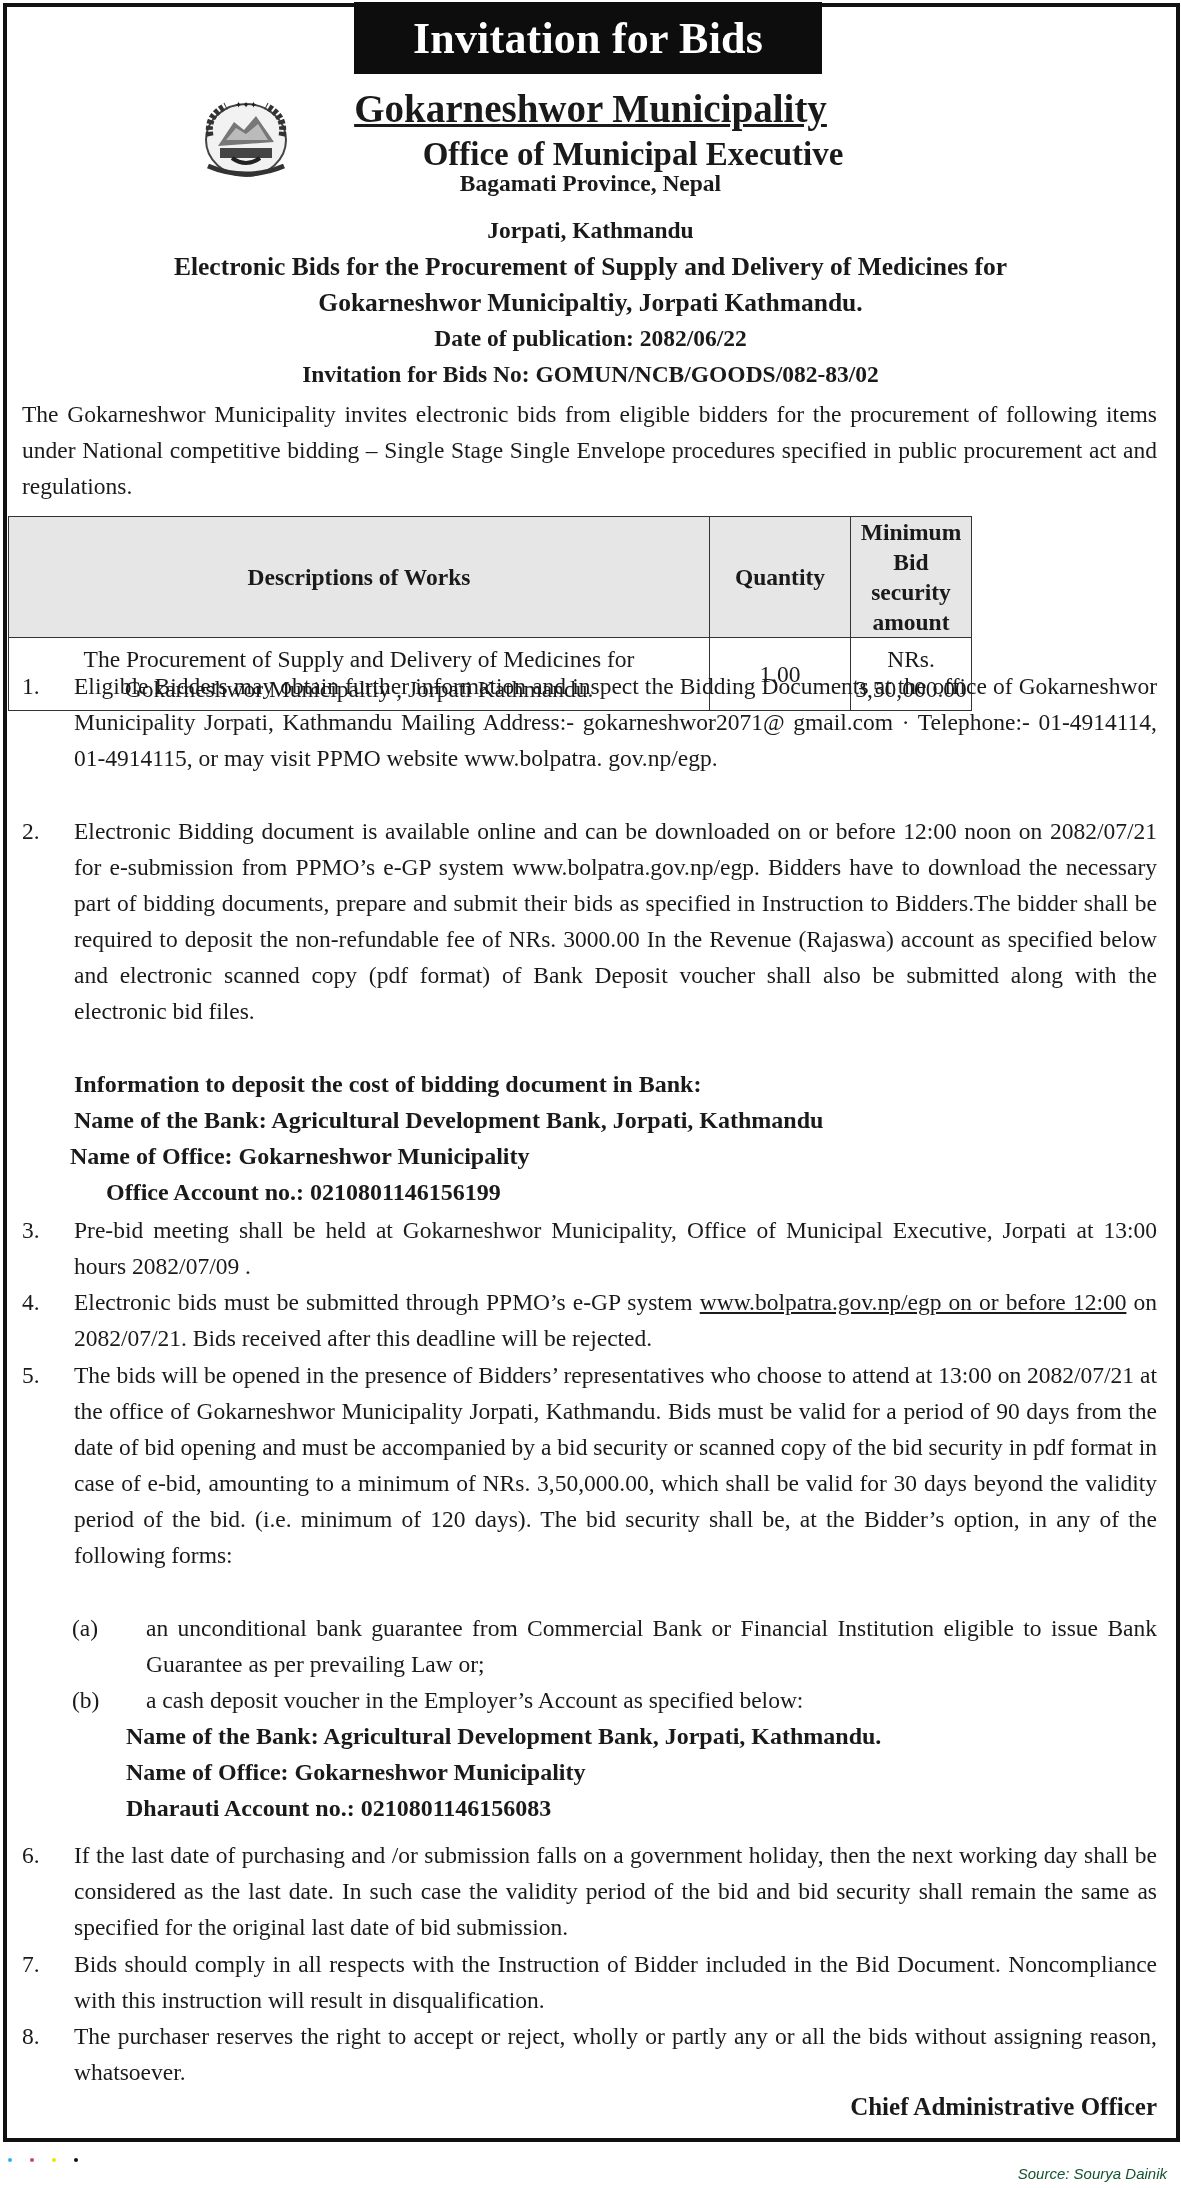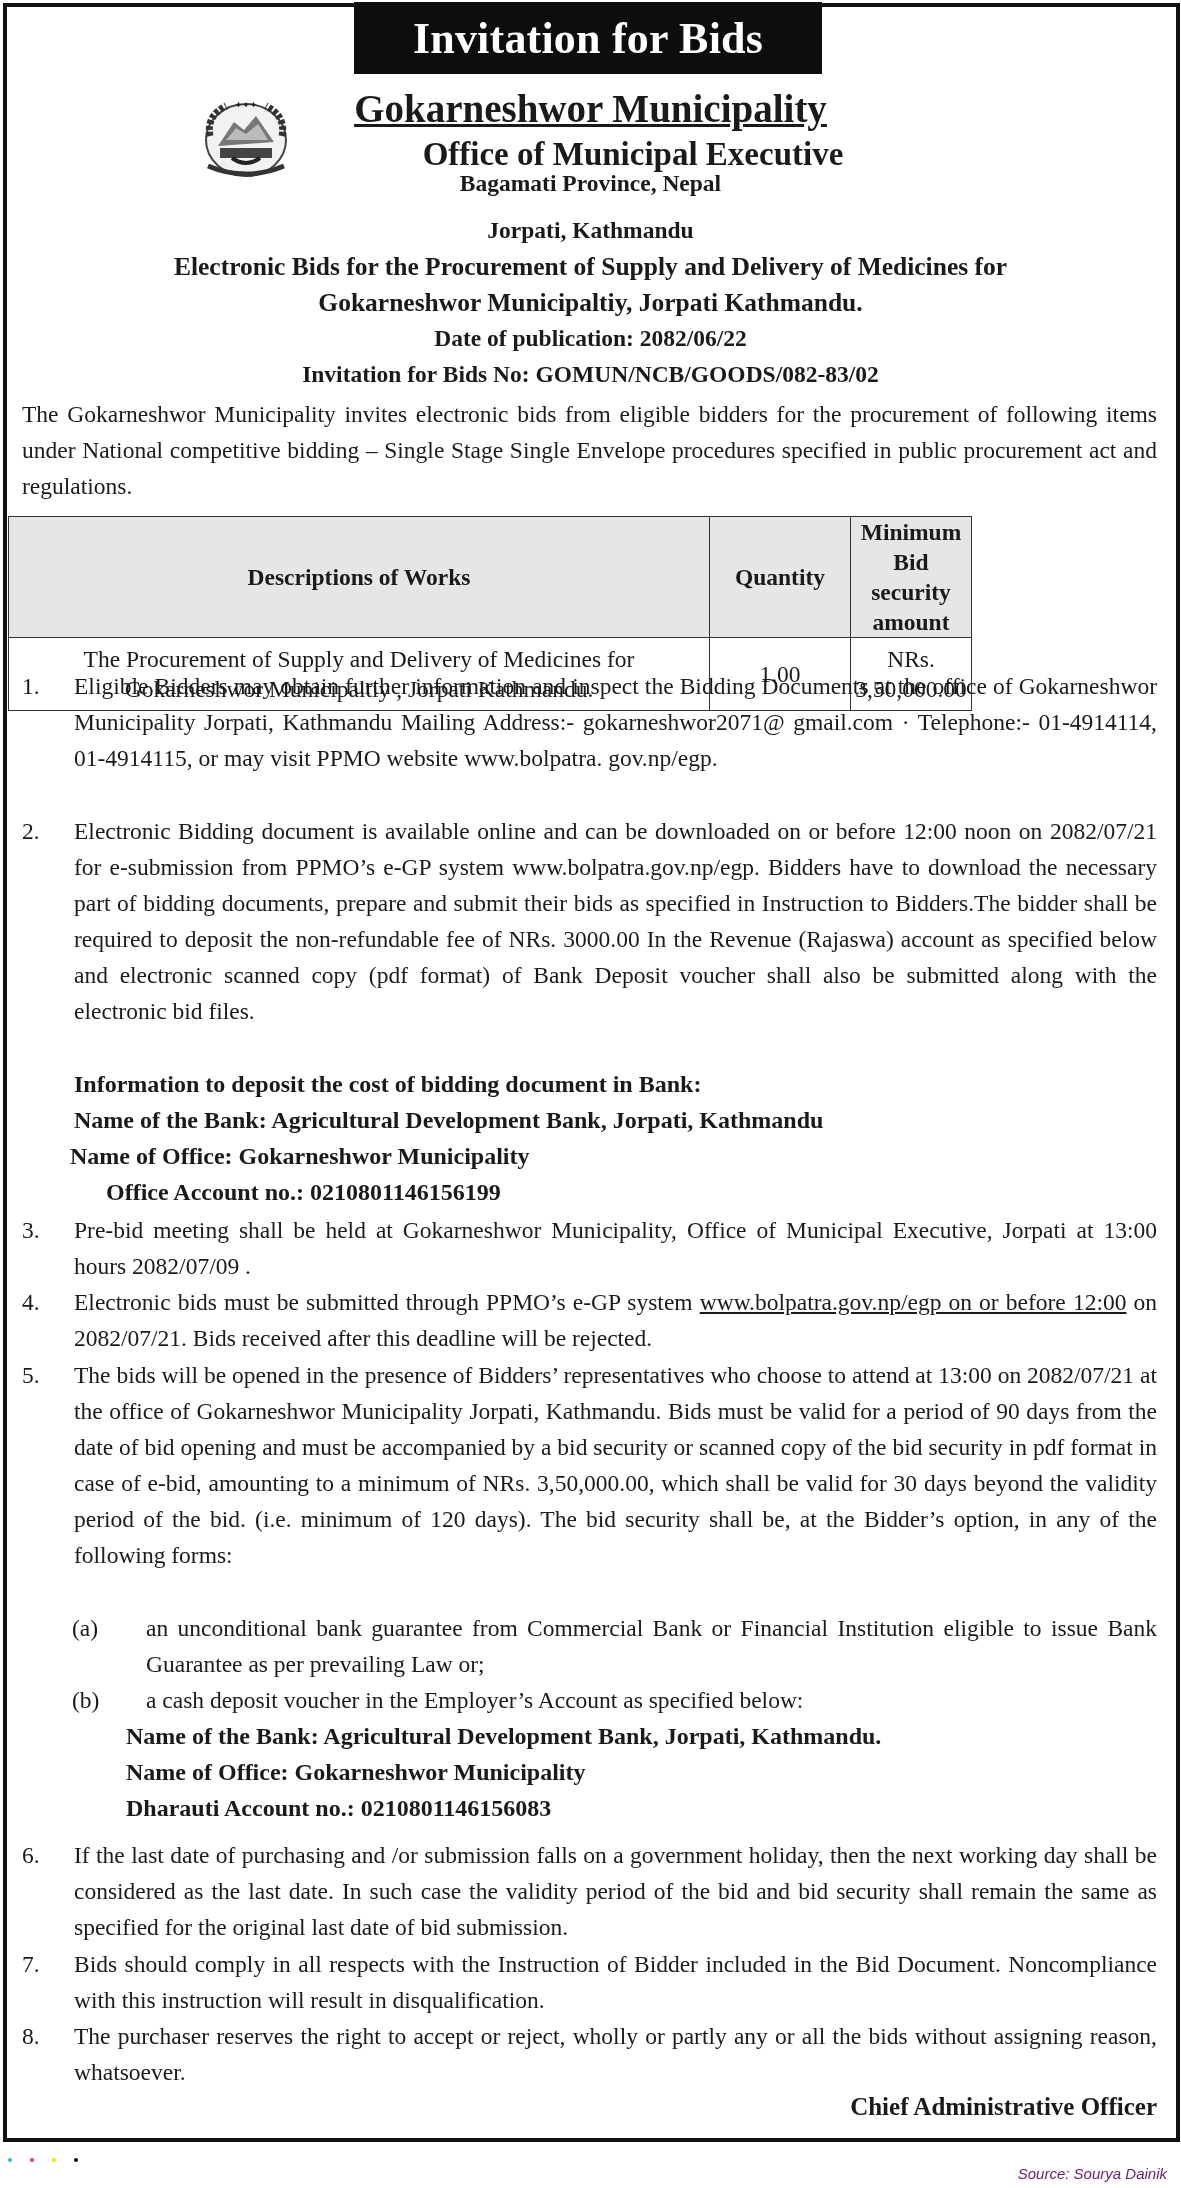--- a/index.html
+++ b/index.html
@@ -24,21 +24,21 @@
   .li { position: absolute; left: 22px; width: 1135px; font-size: 23.5px; line-height: 36px; }
   .li .num { position: absolute; left: 0; top: 0; width: 40px; }
   .li .txt { margin-left: 52px; text-align: justify; display: block; }
   .bold-line { position: absolute; font-weight: bold; font-size: 24px; line-height: 36px; }
   .sub { position: absolute; left: 72px; width: 1085px; font-size: 23.5px; line-height: 36px; }
   .sub .num { position: absolute; left: 0; top: 0; }
   .sub .txt { margin-left: 74px; display: block; text-align: justify; }
   .u { text-decoration: underline; }
   .signature { position: absolute; right: 24px; top: 2093px; font-weight: bold; font-size: 25px; }
   .source { position: absolute; right: 14px; top: 2165px; font-family: "Liberation Sans", "DejaVu Sans", sans-serif;
-            font-style: italic; font-size: 15px; color: #701a75; }
+            font-style: italic; font-size: 15px; color: #14532d; }
   .reg-marks { position: absolute; left: 8px; top: 2158px; display: flex; gap: 18px; }
   .reg-marks span { width: 4px; height: 4px; border-radius: 50%; display: inline-block; }
 </style>
 </head>
 <body>
 
 <div class="frame"></div>
 
 <div class="title-box">Invitation for Bids</div>
 

